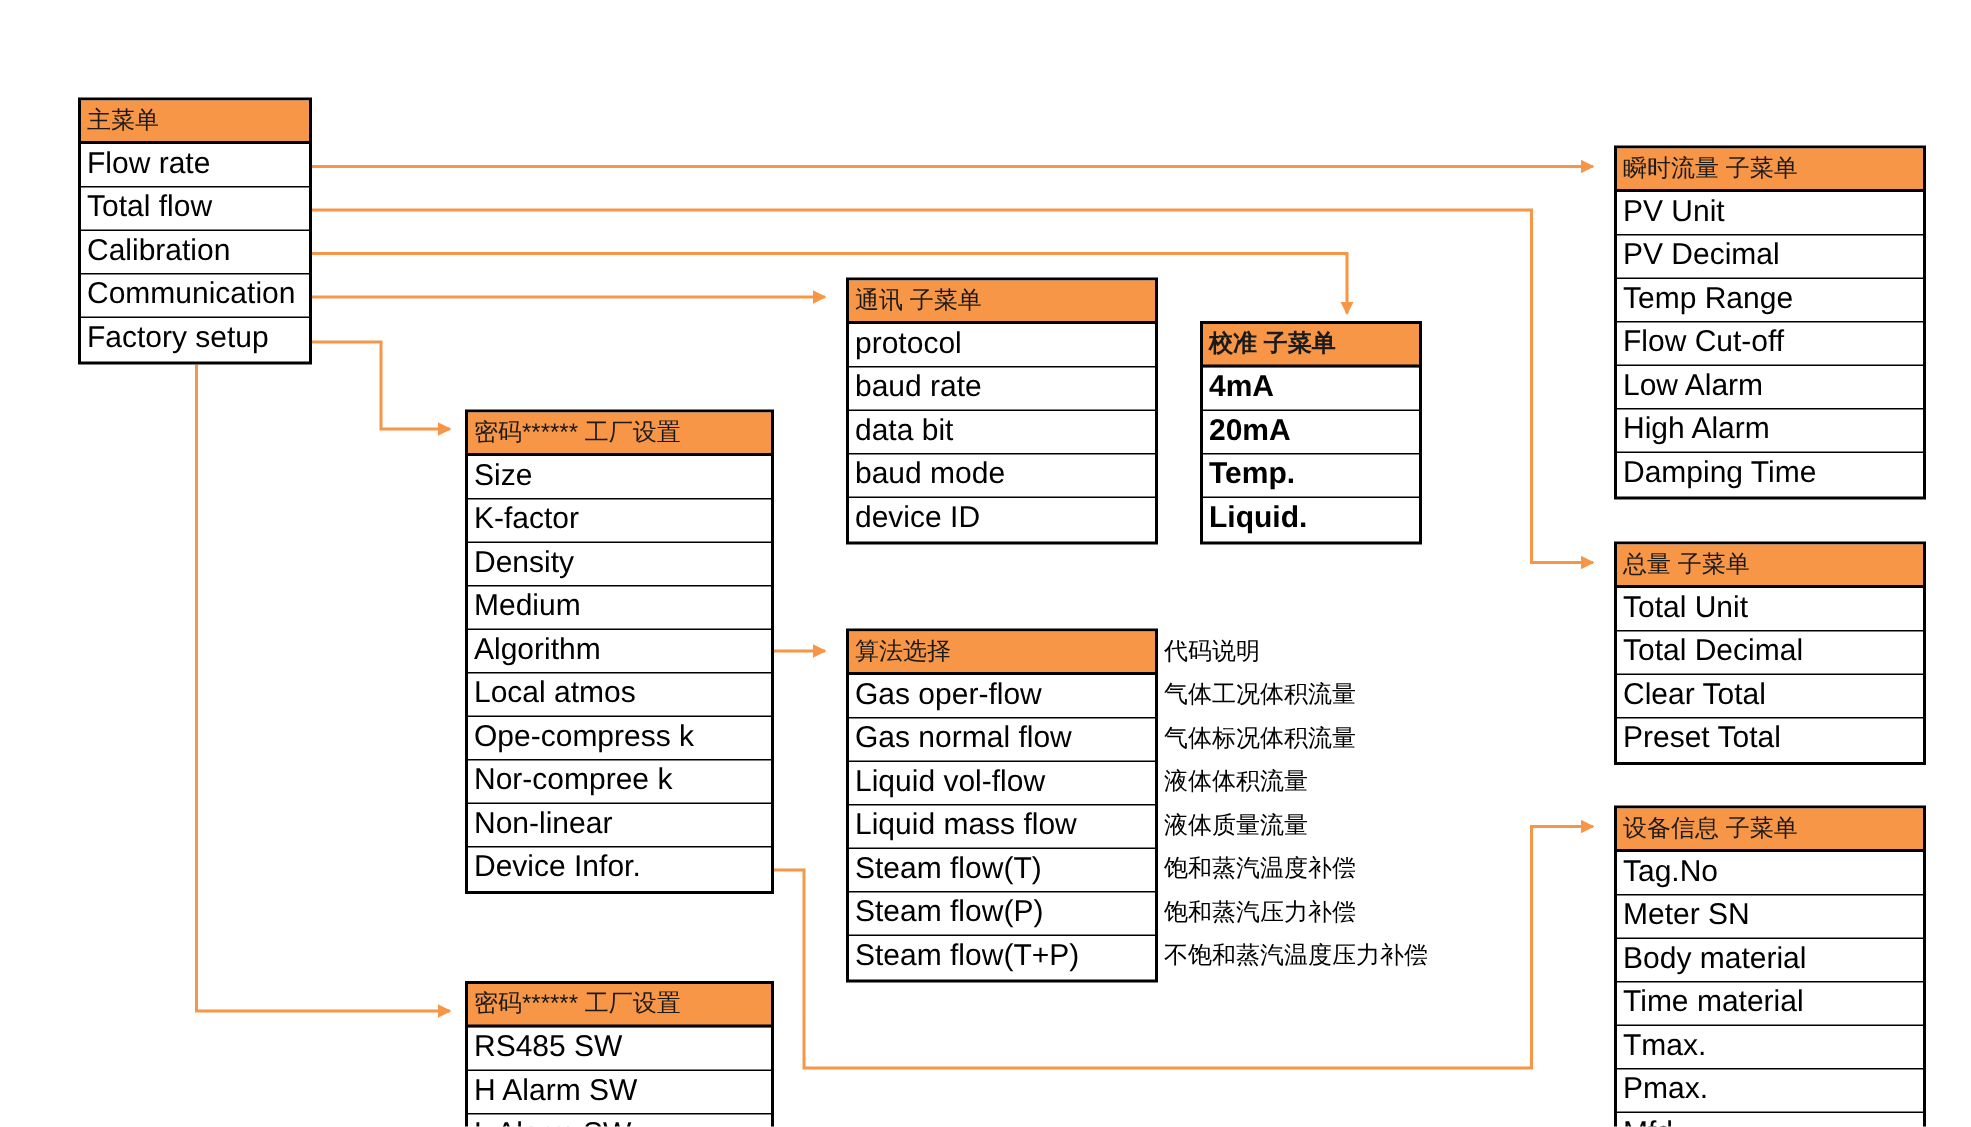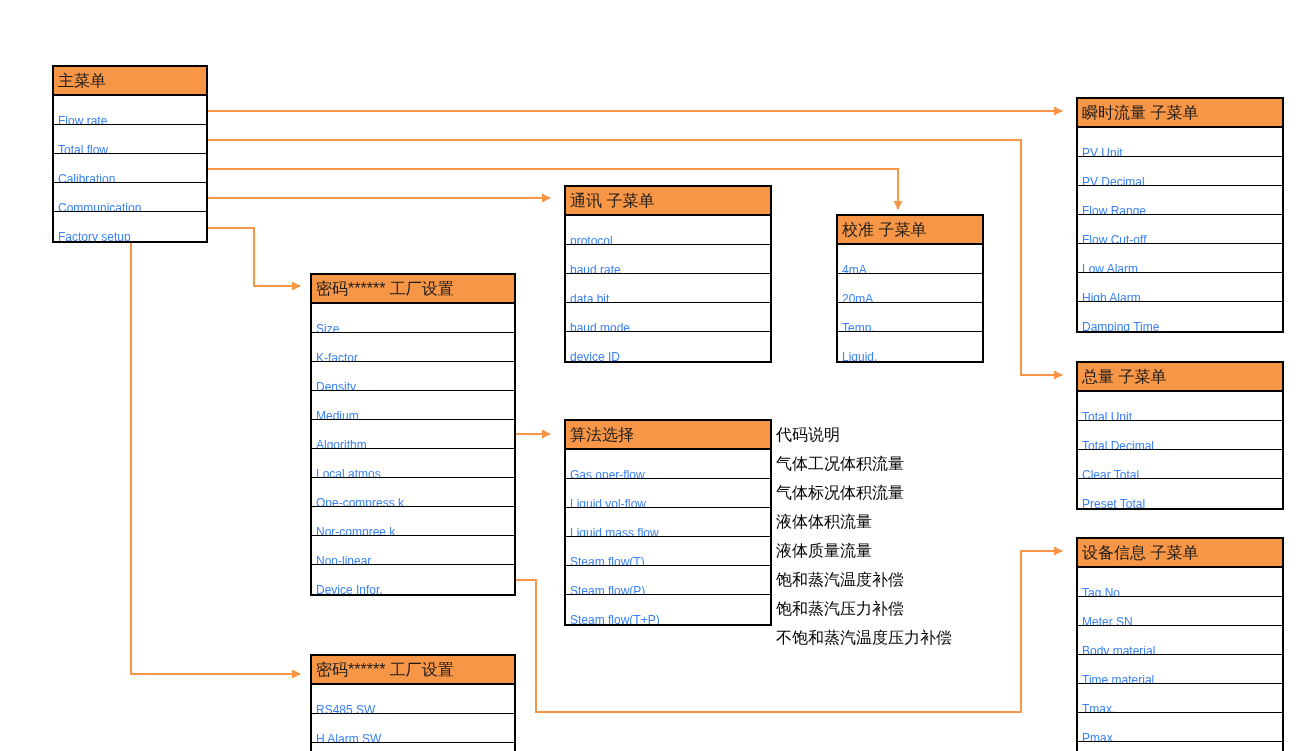--- a/index.html
+++ b/index.html
@@ -5,21 +5,21 @@
   html,body{margin:0;padding:0;background:#ffffff;}
   body{width:1314px;height:751px;position:relative;overflow:hidden;
        font-family:"Liberation Sans","DejaVu Sans",sans-serif;}
   #stage{position:absolute;left:0;top:0;width:1314px;height:751px;margin-top:47px;}
 
   .panel{position:absolute;border:2px solid #000;box-sizing:border-box;background:#fff;}
   .panel .hdr{background:#F79646;border-bottom:2px solid #000;box-sizing:border-box;
               height:29px;line-height:27px;padding:0 4px;font-size:16px;color:#1a1a1a;
               white-space:nowrap;overflow:hidden;}
   .panel .row{border-bottom:1px solid #000;box-sizing:border-box;height:29px;line-height:27px;
-              padding:12px 4px;font-size:12px;color:#3b82f6;white-space:nowrap;overflow:hidden;}
+              padding:0 4px;font-size:20px;color:#000000;white-space:nowrap;overflow:hidden;}
   .panel .row.last{border-bottom:none;}
 
   .notes{position:absolute;}
   .notes .nrow{height:29px;line-height:27px;font-size:16px;color:#000000;white-space:nowrap;}
 
   svg.wires{position:absolute;left:0;top:0;width:1314px;height:751px;overflow:visible;}
 </style>
 </head>
 <body>
 
@@ -57,21 +57,21 @@
     <div class="row">Total flow</div>
     <div class="row">Calibration</div>
     <div class="row">Communication</div>
     <div class="row last">Factory setup</div>
   </div>
 
   <div class="panel" style="left:1076px;top:50px;width:208px;">
     <div class="hdr">瞬时流量 子菜单</div>
     <div class="row">PV Unit</div>
     <div class="row">PV Decimal</div>
-    <div class="row">Flow Range</div>
+    <div class="row">Temp Range</div>
     <div class="row">Flow Cut-off</div>
     <div class="row">Low Alarm</div>
     <div class="row">High Alarm</div>
     <div class="row last">Damping Time</div>
   </div>
 
   <div class="panel" style="left:1076px;top:314px;width:208px;">
     <div class="hdr">总量 子菜单</div>
     <div class="row">Total Unit</div>
     <div class="row">Total Decimal</div>
@@ -92,21 +92,21 @@
 
   <div class="panel" style="left:564px;top:138px;width:208px;">
     <div class="hdr">通讯 子菜单</div>
     <div class="row">protocol</div>
     <div class="row">baud rate</div>
     <div class="row">data bit</div>
     <div class="row">baud mode</div>
     <div class="row last">device ID</div>
   </div>
 
-  <div class="panel" style="left:836px;top:167px;width:148px;">
+  <div class="panel" style="left:800px;top:167px;width:148px;font-weight:bold;">
     <div class="hdr">校准 子菜单</div>
     <div class="row">4mA</div>
     <div class="row">20mA</div>
     <div class="row">Temp.</div>
     <div class="row last">Liquid.</div>
   </div>
 
   <div class="panel" style="left:310px;top:226px;width:206px;">
     <div class="hdr">密码****** 工厂设置</div>
     <div class="row">Size</div>
@@ -124,20 +124,21 @@
   <div class="panel" style="left:310px;top:607px;width:206px;">
     <div class="hdr">密码****** 工厂设置</div>
     <div class="row">RS485 SW</div>
     <div class="row">H Alarm SW</div>
     <div class="row last">L Alarm SW</div>
   </div>
 
   <div class="panel" style="left:564px;top:372px;width:208px;">
     <div class="hdr">算法选择</div>
     <div class="row">Gas oper-flow</div>
+    <div class="row">Gas normal flow</div>
     <div class="row">Liquid vol-flow</div>
     <div class="row">Liquid mass flow</div>
     <div class="row">Steam flow(T)</div>
     <div class="row">Steam flow(P)</div>
     <div class="row last">Steam flow(T+P)</div>
   </div>
 
   <div class="notes" style="left:776px;top:374px;width:230px;">
     <div class="nrow">代码说明</div>
     <div class="nrow">气体工况体积流量</div>

